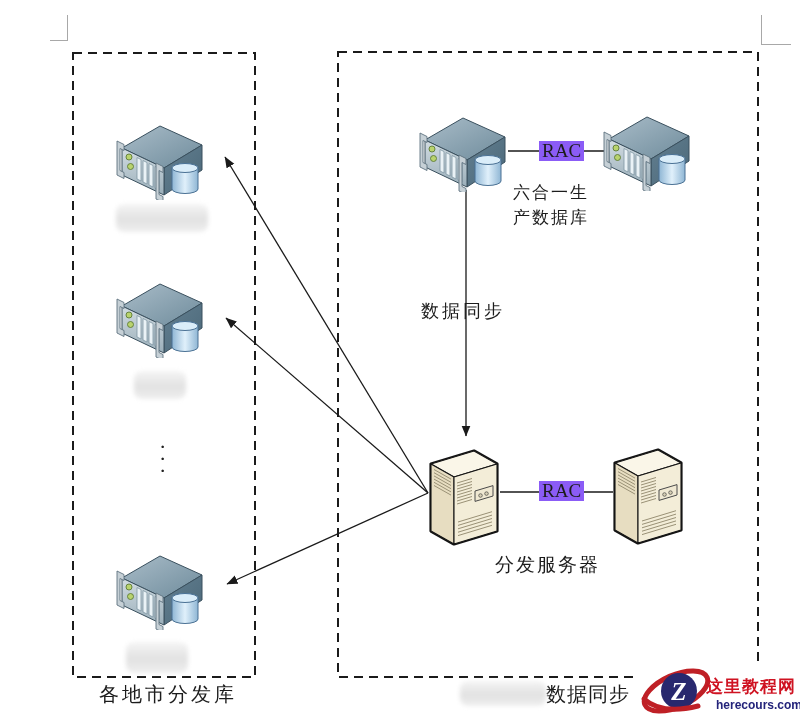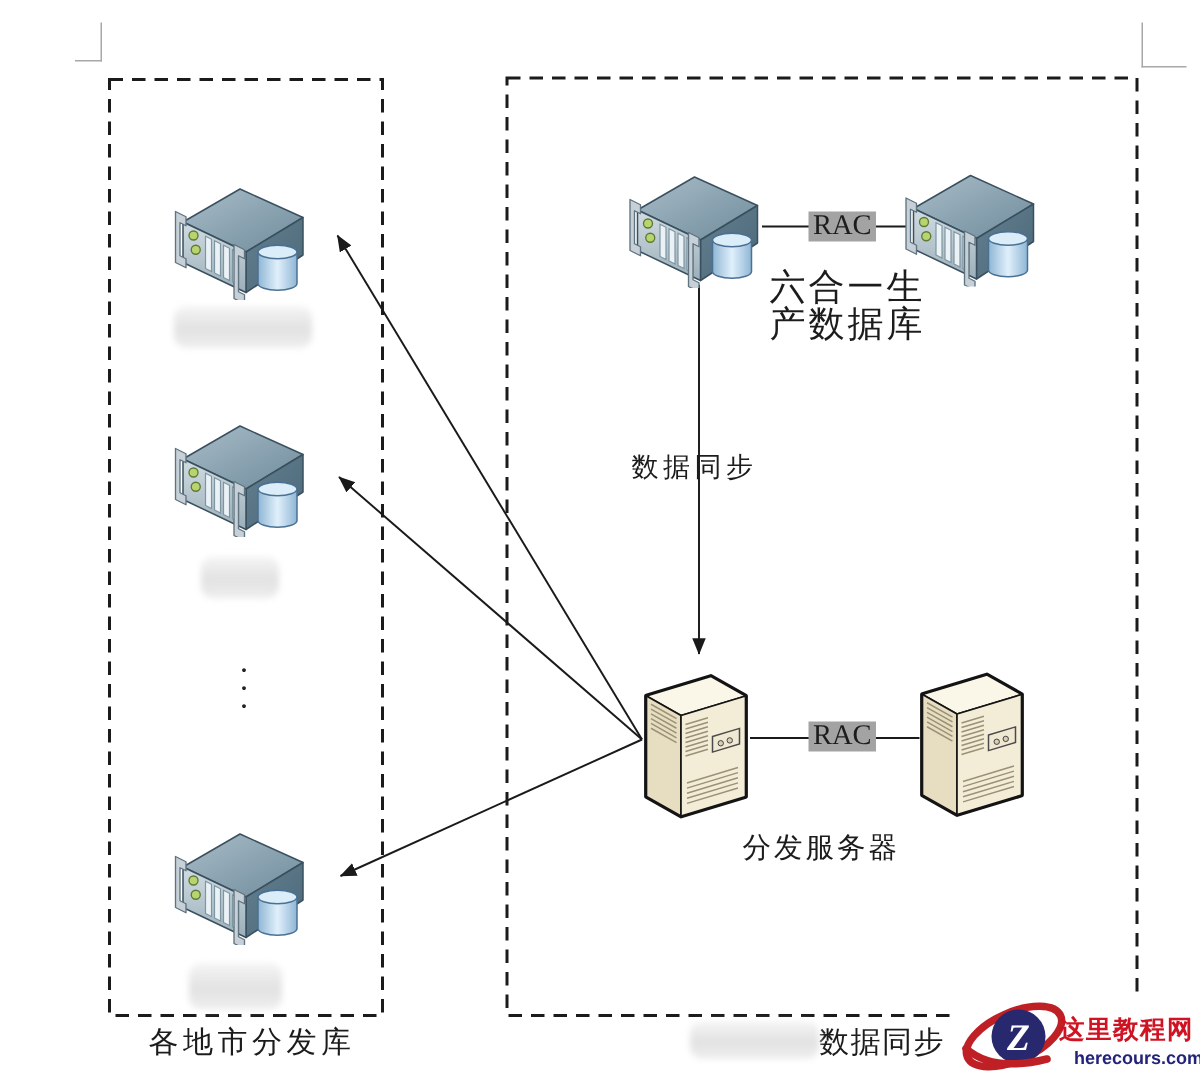--- a/index.html
+++ b/index.html
@@ -7,26 +7,26 @@
     position:relative;width:800px;height:718px;background:#ffffff;
     font-family:"Liberation Serif","DejaVu Serif",serif;color:#1a1a1a;overflow:hidden;
   }
   .abs{position:absolute;}
   
   .mark{position:absolute;border-color:#a8a8a8;}
   .mark-left{left:50px;top:15px;width:17px;height:25px;border-right:1px solid #a8a8a8;border-bottom:1px solid #a8a8a8;}
   .mark-right{left:761px;top:15px;width:29px;height:29px;border-left:1px solid #a8a8a8;border-bottom:1px solid #a8a8a8;}
   
   .lbl{position:absolute;white-space:nowrap;color:#1c1c1c;}
-  .lbl-prod{left:513px;top:180px;font-size:24px;letter-spacing:2px;line-height:25px;text-align:right;}
+  .lbl-prod{left:513px;top:180px;font-size:17px;letter-spacing:2px;line-height:25px;text-align:right;}
   .lbl-sync{left:421px;top:299px;font-size:18px;letter-spacing:3px;}
   .lbl-dist{left:495px;top:552px;font-size:19px;letter-spacing:2px;text-align:center;}
   .lbl-leftbox{left:99px;top:681px;font-size:20px;letter-spacing:3px;}
   .lbl-rightbox{left:546px;top:681px;font-size:20px;letter-spacing:1px;}
-  .rac{position:absolute;font-size:19px;background:#a3a3a3;padding:0 3px;line-height:20px;}
+  .rac{position:absolute;font-size:19px;background:#8b5cf6;padding:0 3px;line-height:20px;}
   .rac-top{left:539px;top:141px;}
   .rac-bottom{left:539px;top:481px;}
   .dots{position:absolute;left:159px;top:441px;font-size:22px;line-height:12px;white-space:pre-line;color:#222;}
   
   .blob{position:absolute;background:linear-gradient(180deg,#f5f5f5,#e2e2e2 55%,#efefef);border-radius:8px;filter:blur(2px);}
   .blob1{left:116px;top:204px;width:92px;height:28px;}
   .blob2{left:134px;top:371px;width:52px;height:28px;}
   .blob3{left:126px;top:642px;width:62px;height:31px;}
   .blob4{left:460px;top:681px;width:86px;height:25px;}
   

